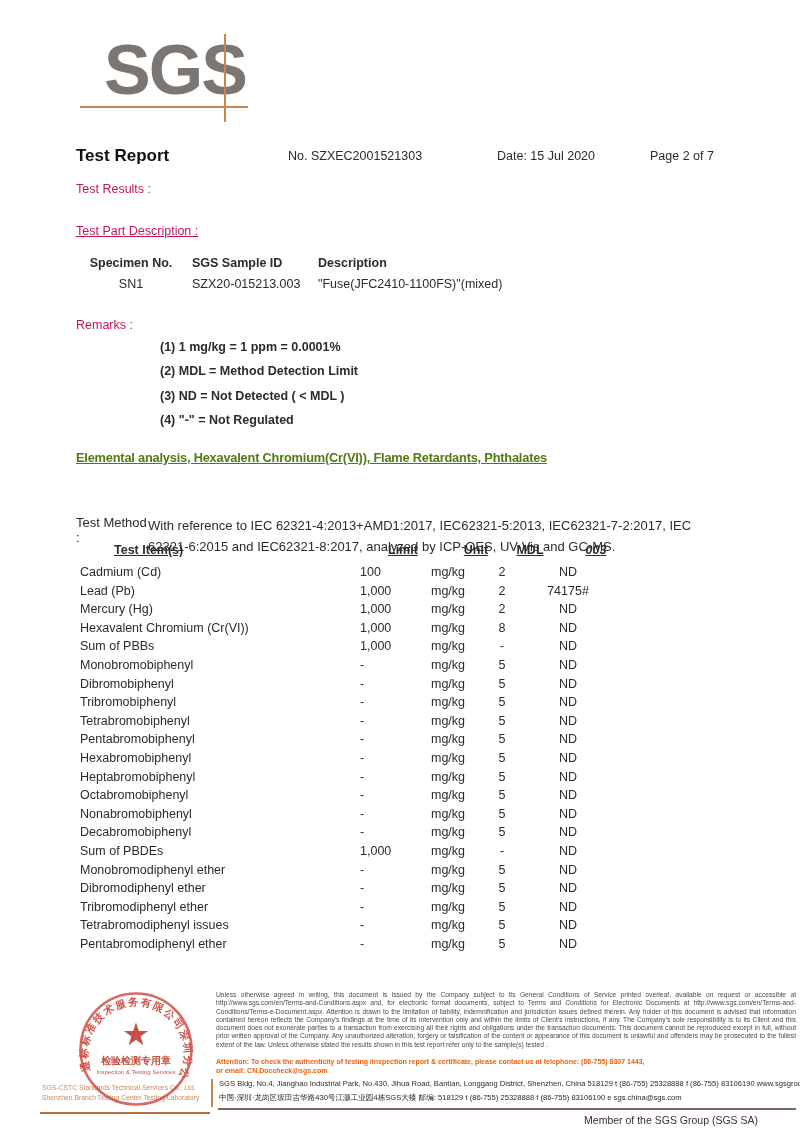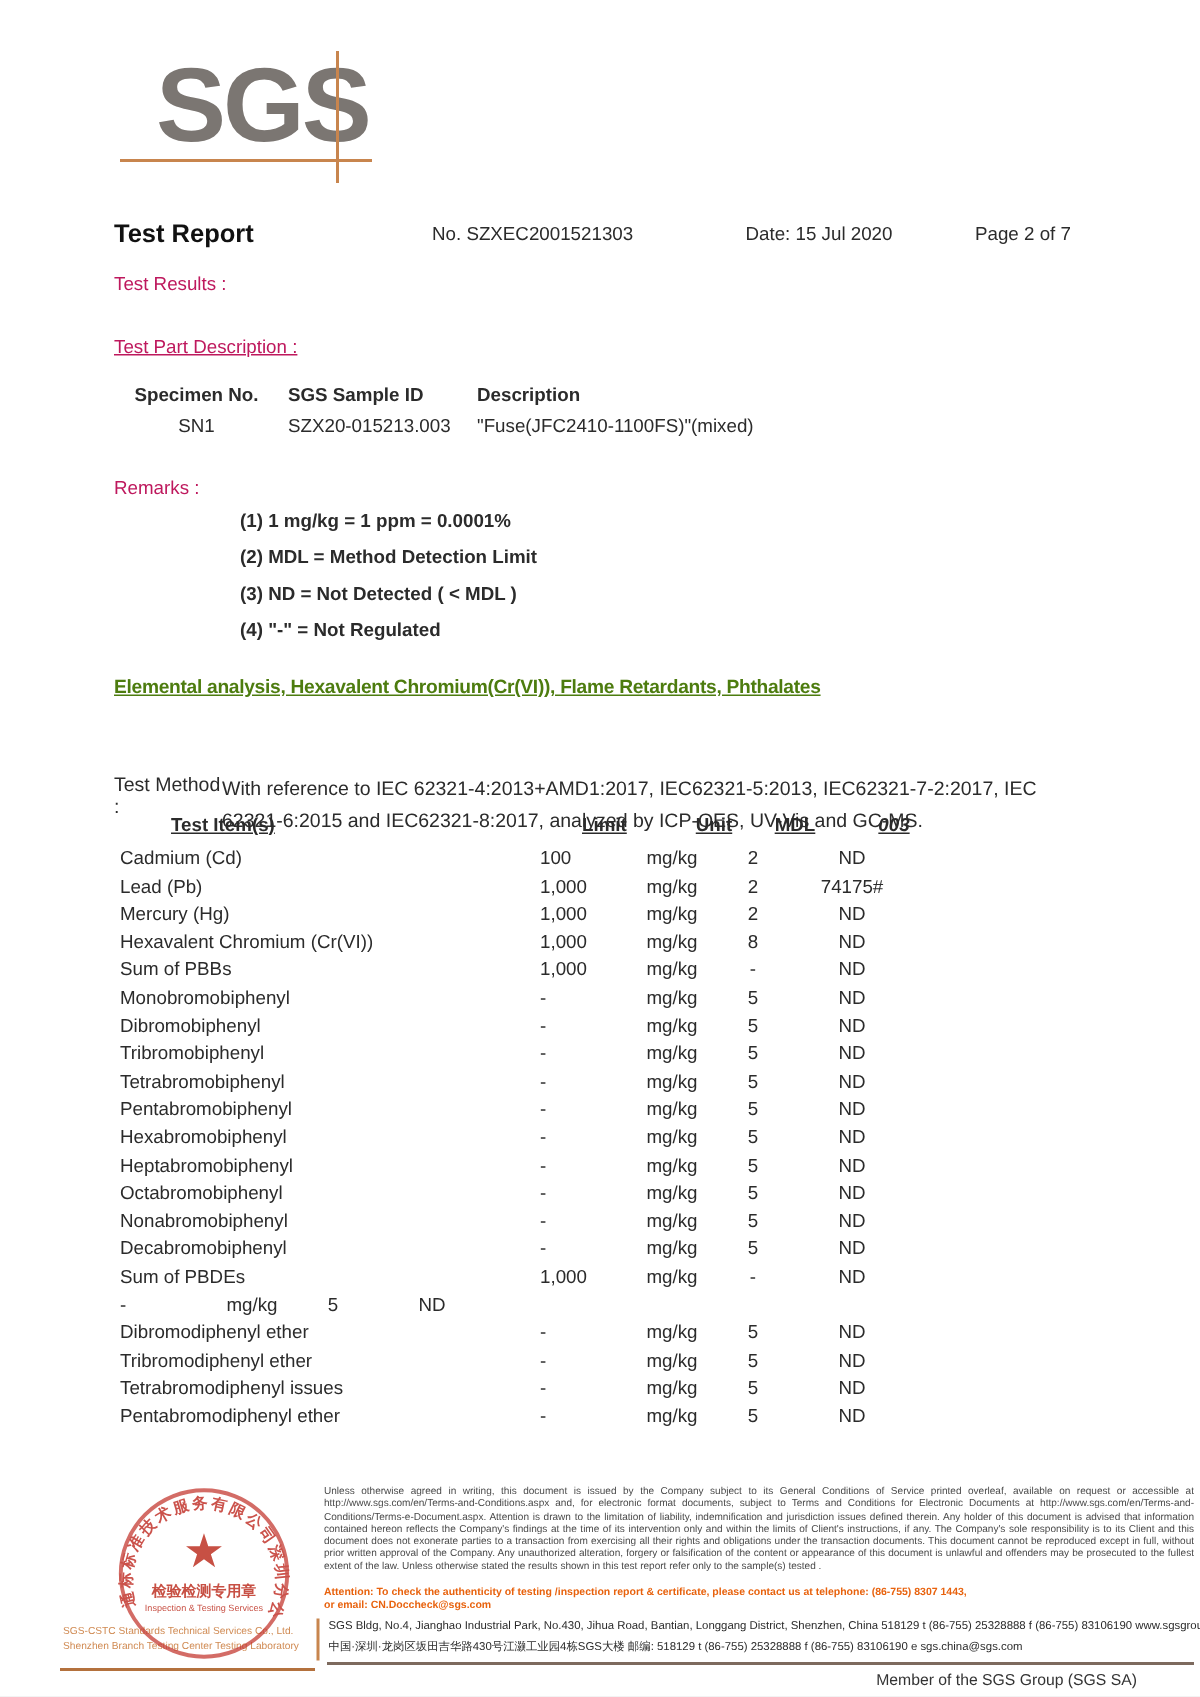--- a/index.html
+++ b/index.html
@@ -241,20 +241,21 @@
         <div class="rt-c c-res">ND</div>
       </div>
         <div class="rt-row">
         <div class="rt-c c-item">Sum of PBDEs</div>
         <div class="rt-c c-limit">1,000</div>
         <div class="rt-c c-unit">mg/kg</div>
         <div class="rt-c c-mdl">-</div>
         <div class="rt-c c-res">ND</div>
       </div>
         <div class="rt-row">
+        <div class="rt-c c-item">Monobromodiphenyl ether</div>
         <div class="rt-c c-limit">-</div>
         <div class="rt-c c-unit">mg/kg</div>
         <div class="rt-c c-mdl">5</div>
         <div class="rt-c c-res">ND</div>
       </div>
         <div class="rt-row">
         <div class="rt-c c-item">Dibromodiphenyl ether</div>
         <div class="rt-c c-limit">-</div>
         <div class="rt-c c-unit">mg/kg</div>
         <div class="rt-c c-mdl">5</div>

